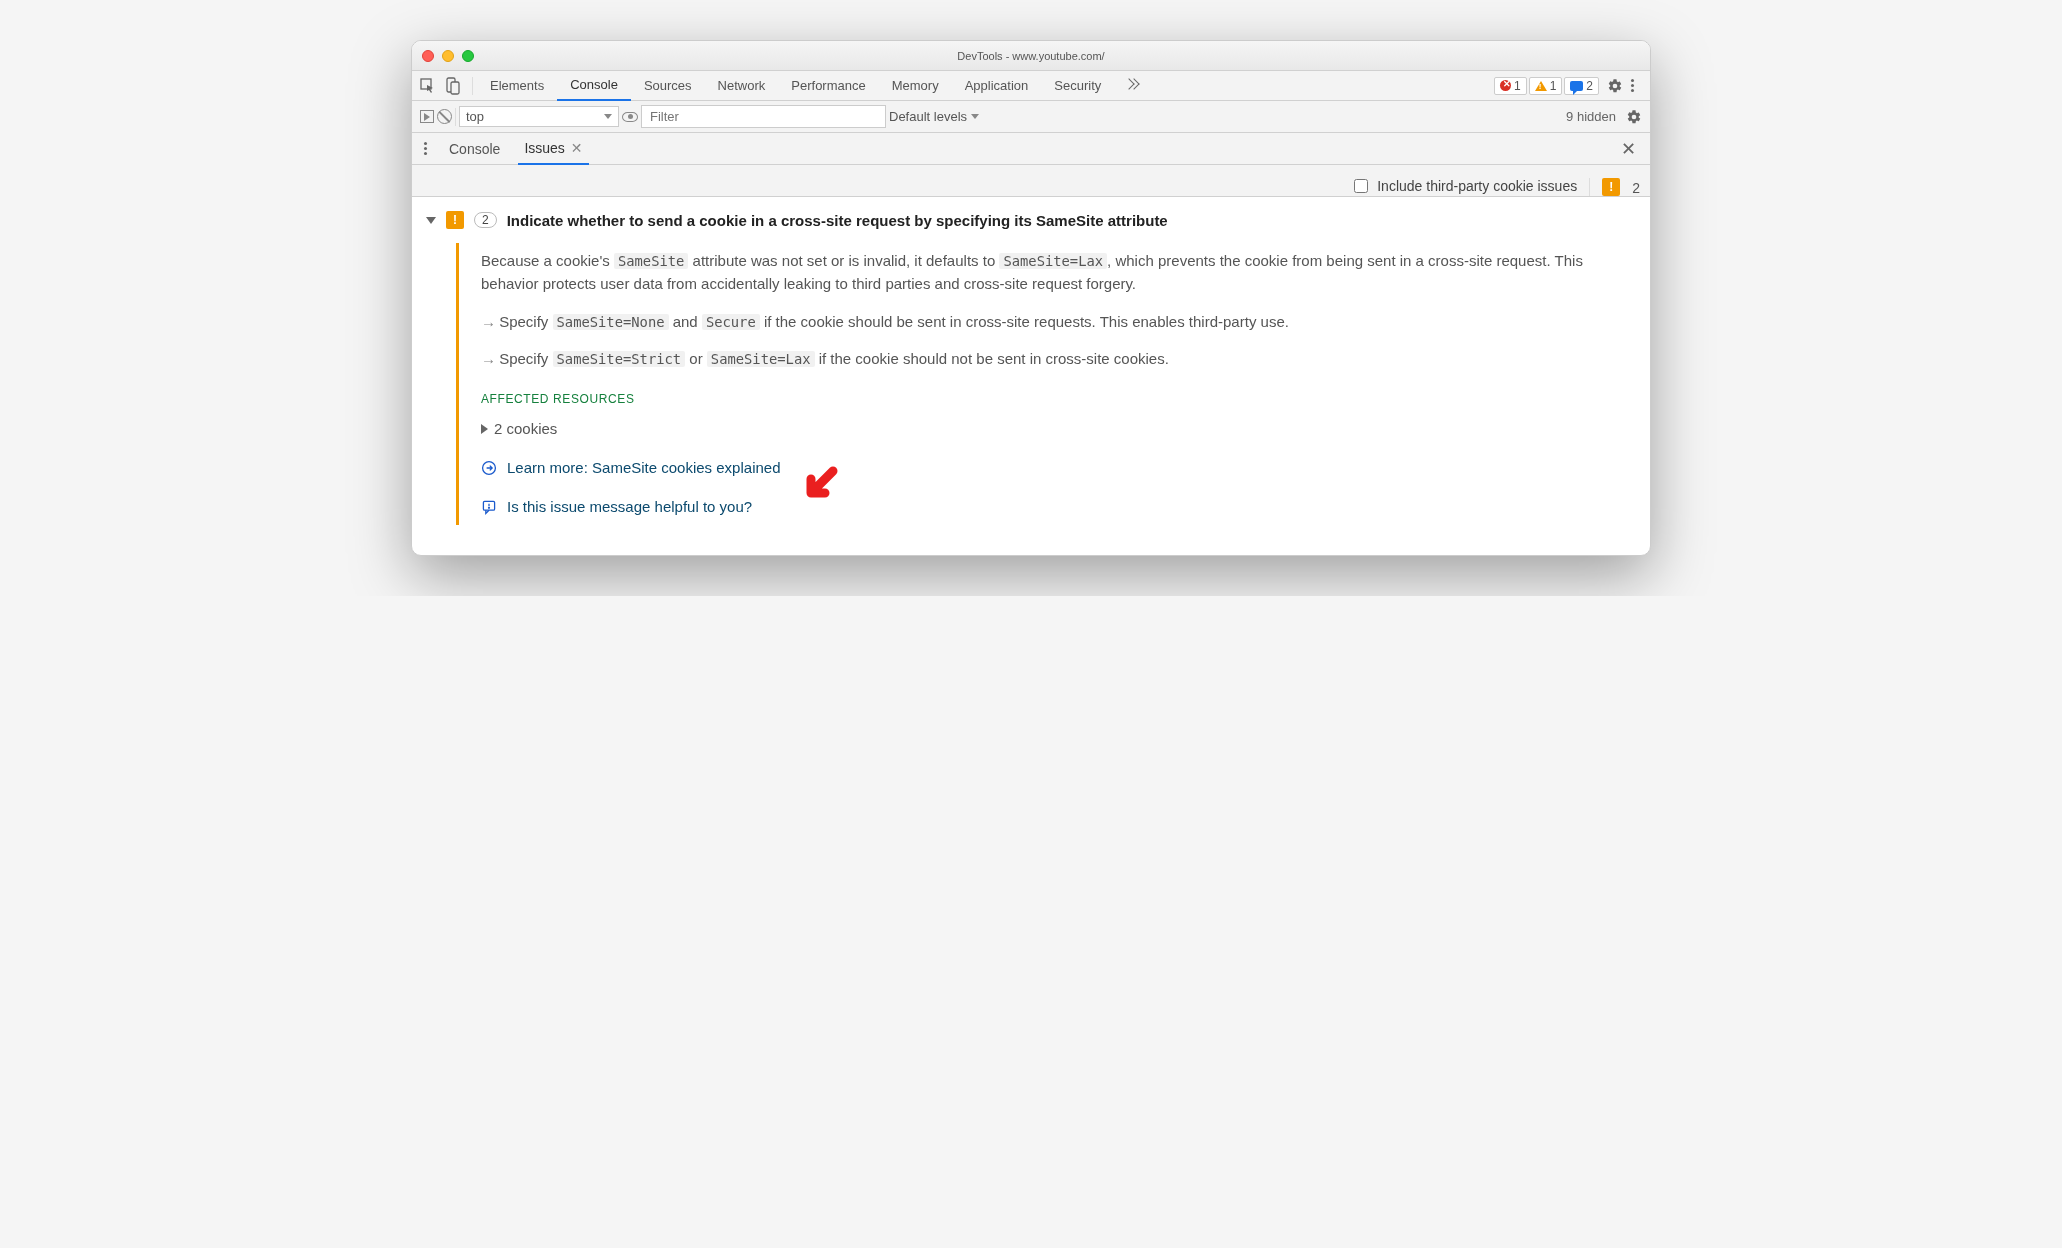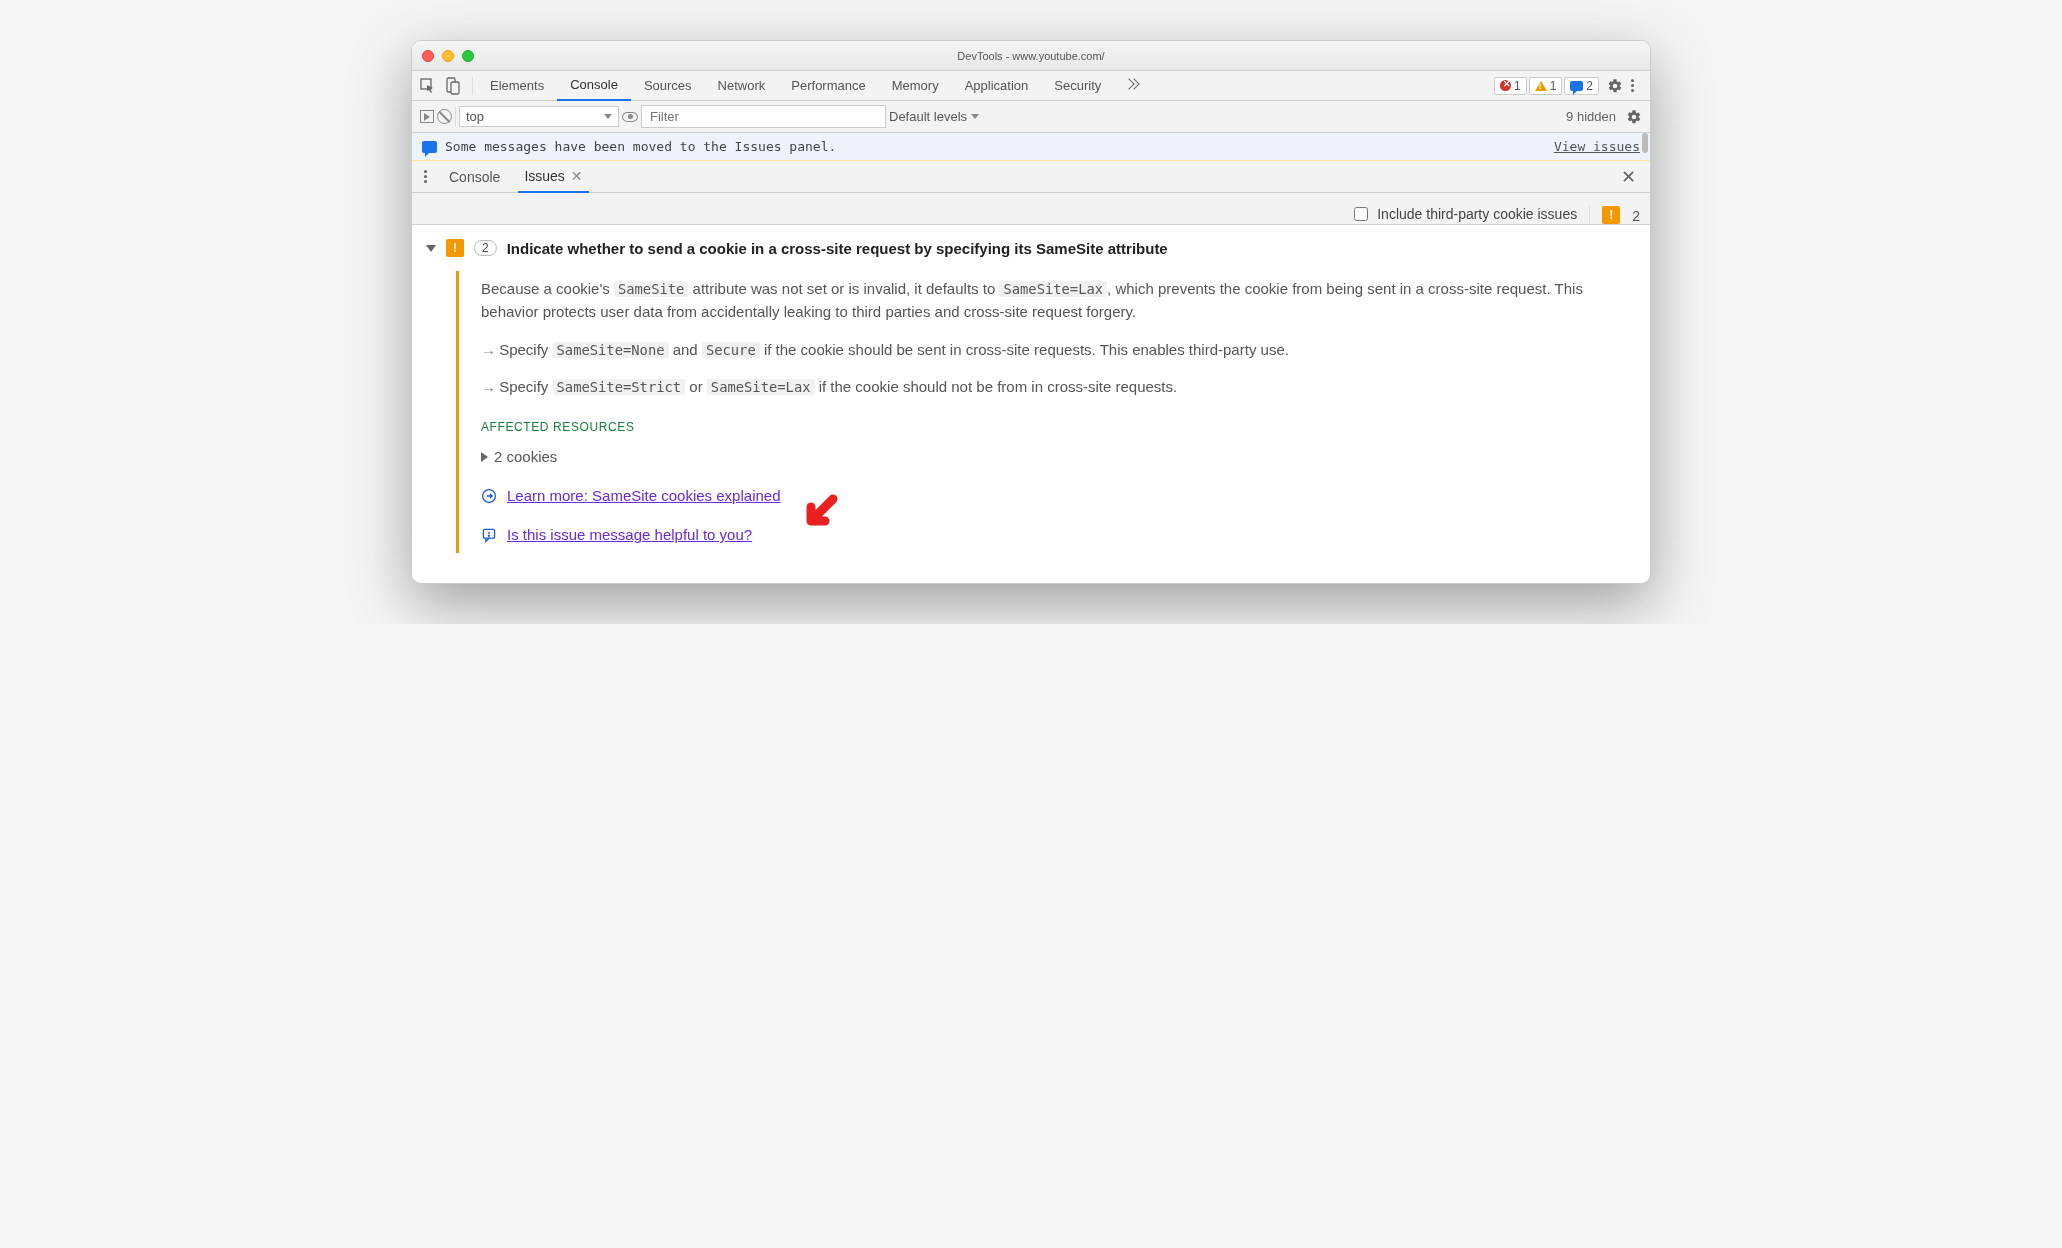--- a/index.html
+++ b/index.html
@@ -98,21 +98,21 @@
   .disc-tri.right{border-top:5px solid transparent;border-bottom:5px solid transparent;border-left:7px solid #666;border-right:none;}
   .count-pill{border:1px solid #bbb;border-radius:9px;padding:0 7px;font-size:12px;background:#fff;color:#444;}
   .issue-title{font-weight:600;color:#222;}
   .issue-content{margin:14px 0 0 30px;border-left:3px solid #f29900;padding:6px 10px 6px 22px;color:#555;line-height:1.55;}
   .issue-content p{margin:0 0 14px;}
   .codechip{font-family:ui-monospace,Menlo,monospace;background:#f1f1f1;padding:0 4px;border-radius:2px;font-size:0.92em;}
   .arrow{display:inline-block;width:14px;color:#888;}
   .section-label{font-size:12px;letter-spacing:0.6px;color:#15803d;margin-top:20px;}
   .cookies-row{display:flex;align-items:center;gap:6px;margin-top:8px;}
   .linkrow{display:flex;align-items:center;gap:10px;margin-top:16px;position:relative;}
-  .linkrow a{color:#6d28d9;text-decoration:underline;cursor:pointer;}
+  .linkrow a{color:#0c4a6e;cursor:pointer;}
   .linkicon{width:16px;height:16px;stroke:#1a5acc;fill:none;stroke-width:1.6;}
   .red-arrow{position:absolute;left:320px;top:-30px;width:40px;height:40px;}
 
   .eye{width:16px;height:10px;border:1.5px solid #888;border-radius:70% 70% 70% 70%/100% 100% 100% 100%;position:relative;display:inline-block;}
   .eye::after{content:"";position:absolute;width:5px;height:5px;background:#888;border-radius:50%;top:1.5px;left:4.5px;}
   .noentry{width:15px;height:15px;border:1.8px solid #888;border-radius:50%;position:relative;display:inline-block;}
   .noentry::after{content:"";position:absolute;width:15px;height:1.8px;background:#888;top:6px;left:-1px;transform:rotate(45deg);}
   .playexec{width:14px;height:13px;border:1.5px solid #888;position:relative;display:inline-block;}
   .playexec::after{content:"";position:absolute;left:3px;top:2px;width:0;height:0;border-top:4px solid transparent;border-bottom:4px solid transparent;border-left:6px solid #888;}
   .carrotdown{display:inline-block;width:0;height:0;border-left:4px solid transparent;border-right:4px solid transparent;border-top:5px solid #888;}
@@ -204,28 +204,20 @@
       <span class="carrotdown"></span>
     </div>
     <div class="right">
       <span style="color:#666;">9 hidden</span>
       <svg class="gear" viewBox="0 0 24 24">
           <path fill="#666" d="M19.14,12.94a7.07,7.07,0,0,0,.05-.94,7.07,7.07,0,0,0-.05-.94l2.03-1.58a.5.5,0,0,0,.12-.64l-1.92-3.32a.5.5,0,0,0-.61-.22l-2.39.96a7.22,7.22,0,0,0-1.62-.94l-.36-2.54A.5.5,0,0,0,13.9,2h-3.8a.5.5,0,0,0-.49.42L9.25,4.96a7.22,7.22,0,0,0-1.62.94l-2.39-.96a.5.5,0,0,0-.61.22L2.71,8.48a.5.5,0,0,0,.12.64l2.03,1.58a7.07,7.07,0,0,0-.05.94,7.07,7.07,0,0,0,.05.94L2.83,14.16a.5.5,0,0,0-.12.64l1.92,3.32a.5.5,0,0,0,.61.22l2.39-.96a7.22,7.22,0,0,0,1.62.94l.36,2.54a.5.5,0,0,0,.49.42h3.8a.5.5,0,0,0,.49-.42l.36-2.54a7.22,7.22,0,0,0,1.62-.94l2.39.96a.5.5,0,0,0,.61-.22l1.92-3.32a.5.5,0,0,0-.12-.64ZM12,15.5A3.5,3.5,0,1,1,15.5,12,3.5,3.5,0,0,1,12,15.5Z"></path>
         </svg>
     </div>
   </div>
 
-  <div class="infowrap">
-    <div class="infobar">
-      <span class="msgicon" style="margin-right:8px;"></span>
-      <span>Some messages have been moved to the Issues panel.</span>
-      <span class="viewissues">View issues</span>
-    </div>
-    <div class="scroll-indicator"></div>
-  </div>
 
   <div class="drawerbar">
     <div class="kebab">
         <span></span>
         <span></span>
         <span></span>
       </div>
     <div class="dtab">
         <span>Console</span>
       </div>
@@ -251,21 +243,21 @@
       <span class="disc-tri"></span>
       <span class="warn-badge">!</span>
       <span class="count-pill">2</span>
       <span class="issue-title">Indicate whether to send a cookie in a cross-site request by specifying its SameSite attribute</span>
     </div>
     <div class="issue-content">
       <p>
         <span>Because a cookie's </span><span class="codechip">SameSite</span><span> attribute was not set or is invalid, it defaults to </span><span class="codechip">SameSite=Lax</span><span>, which prevents the cookie from being sent in a cross-site request. This behavior protects user data from accidentally leaking to third parties and cross-site request forgery.</span>
       </p>
       <p><span class="arrow">→</span> <span>Specify </span><span class="codechip">SameSite=None</span><span> and </span><span class="codechip">Secure</span><span> if the cookie should be sent in cross-site requests. This enables third-party use.</span></p>
-      <p><span class="arrow">→</span> <span>Specify </span><span class="codechip">SameSite=Strict</span><span> or </span><span class="codechip">SameSite=Lax</span><span> if the cookie should not be from in cross-site requests.</span></p>
+      <p><span class="arrow">→</span> <span>Specify </span><span class="codechip">SameSite=Strict</span><span> or </span><span class="codechip">SameSite=Lax</span><span> if the cookie should not be sent in cross-site cookies.</span></p>
 
       <div class="section-label">AFFECTED RESOURCES</div>
       <div class="cookies-row">
         <span class="disc-tri right"></span>
         <span>2 cookies</span>
       </div>
 
       <div class="linkrow">
         <svg class="linkicon" viewBox="0 0 20 20">
             <circle cx="10" cy="10" r="8"></circle>

